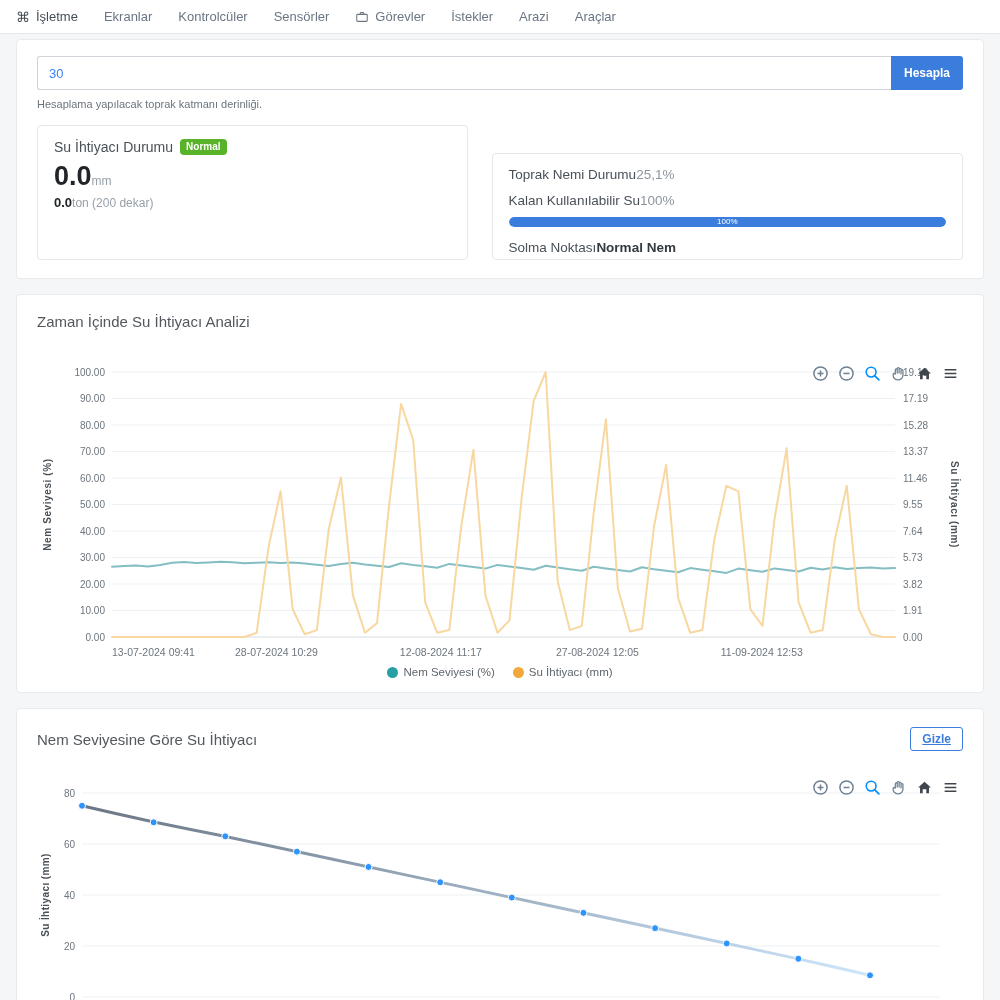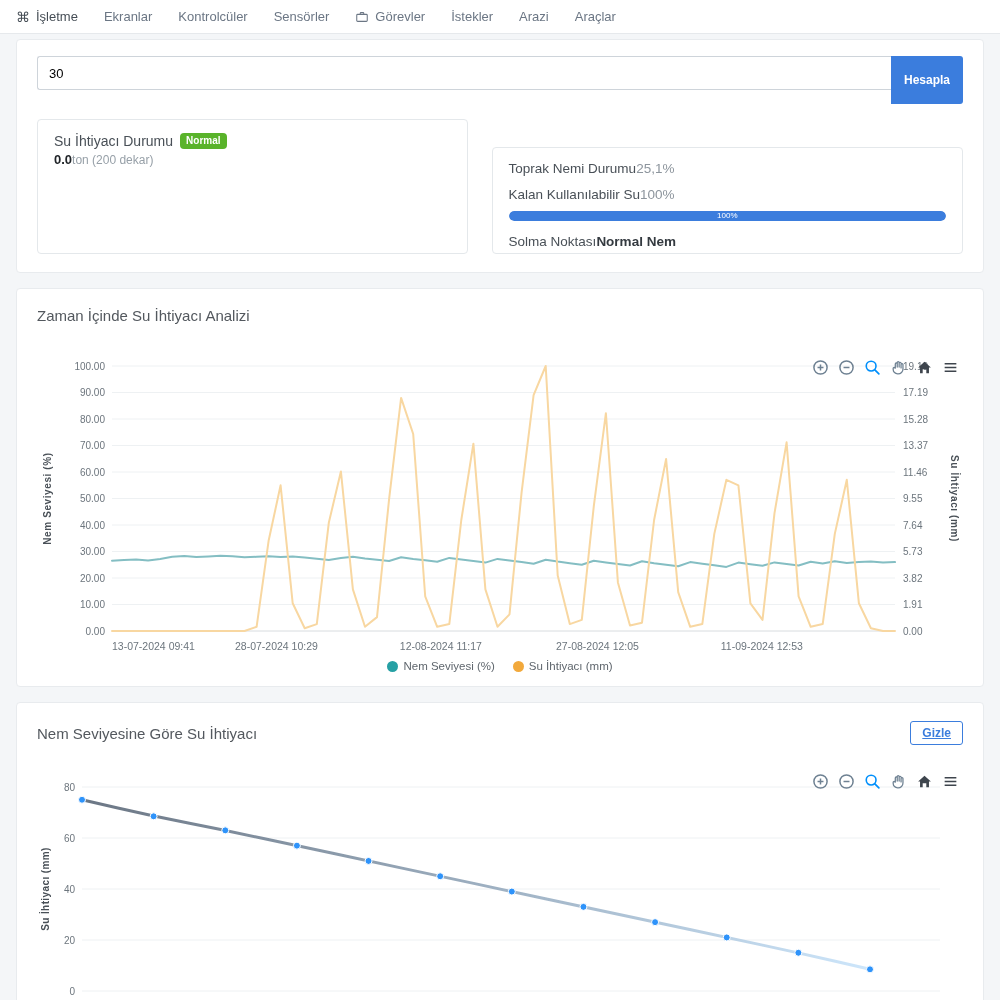--- a/index.html
+++ b/index.html
@@ -15,25 +15,25 @@
   }
   .nav-item { display: flex; align-items: center; gap: 6px; cursor: pointer; white-space: nowrap; }
   .nav-item.first { color: #454d55; }
   .cmd-glyph { font-size: 14px; }
   main { padding: 5px 16px 0; }
   .card { background: #fff; border: 1px solid #e8ebee; border-radius: 4px; }
   #calc-card { padding: 16px 20px 18px; }
   .input-group { display: flex; }
   .depth-input {
     flex: 1; height: 34px; border: 1px solid #ced4da; border-right: none;
-    border-radius: 3px 0 0 3px; padding: 0 11px; font-size: 13px; color: #000000;
+    border-radius: 3px 0 0 3px; padding: 0 11px; font-size: 13px; color: #3b82f6;
     outline: none; font-family: inherit;
   }
   .calc-btn {
-    height: 48px; border: none; color: #fff; font-weight: bold; font-size: 12px;
+    height: 34px; border: none; color: #fff; font-weight: bold; font-size: 12px;
     padding: 0 13px; border-radius: 0 3px 3px 0; cursor: pointer; font-family: inherit;
   }
   .helper { font-size: 11px; color: #6c757d; margin-top: 8px; }
   .subrow { display: flex; gap: 24px; margin-top: 15px; }
   .subcard { border: 1px solid #e4e8eb; border-radius: 4px; padding: 13px 16px 4px; }
   .subcard.left { width: 46.5%; }
   .subcard.right { flex: 1; margin-top: 28px; }
   .sc-title-row { display: flex; align-items: center; gap: 7px; font-size: 14px; color: #495057; }
   .badge { font-size: 10px; font-weight: bold; color: #fff; padding: 2px 6px 3px; border-radius: 4px; }
   .big-val { font-size: 27px; font-weight: bold; color: #212529; margin-top: 7px; line-height: 1.1; }
@@ -95,26 +95,30 @@
   </span>
 </nav>
 
 <main>
 
   <section class="card" id="calc-card">
     <div class="input-group">
       <input class="depth-input" type="text" value="30" style="">
       <button class="calc-btn" style="background: rgb(59, 125, 221);">Hesapla</button>
     </div>
+    <div class="helper">Hesaplama yapılacak toprak katmanı derinliği.</div>
 
     <div class="subrow">
       <div class="subcard left">
         <div class="sc-title-row">
           <span>Su İhtiyacı Durumu</span>
           <span class="badge" style="background: rgb(89, 179, 42);">Normal</span>
+        </div>
+        <div class="big-val">
+          <span>0.0</span><span class="unit">mm</span>
         </div>
         <div class="ton-row">
           <span>0.0</span><span class="unit">ton (200 dekar)</span>
         </div>
       </div>
 
       <div class="subcard right">
         <div class="kv">
           <span>Toprak Nemi Durumu</span><span class="v">25,1%</span>
         </div>

